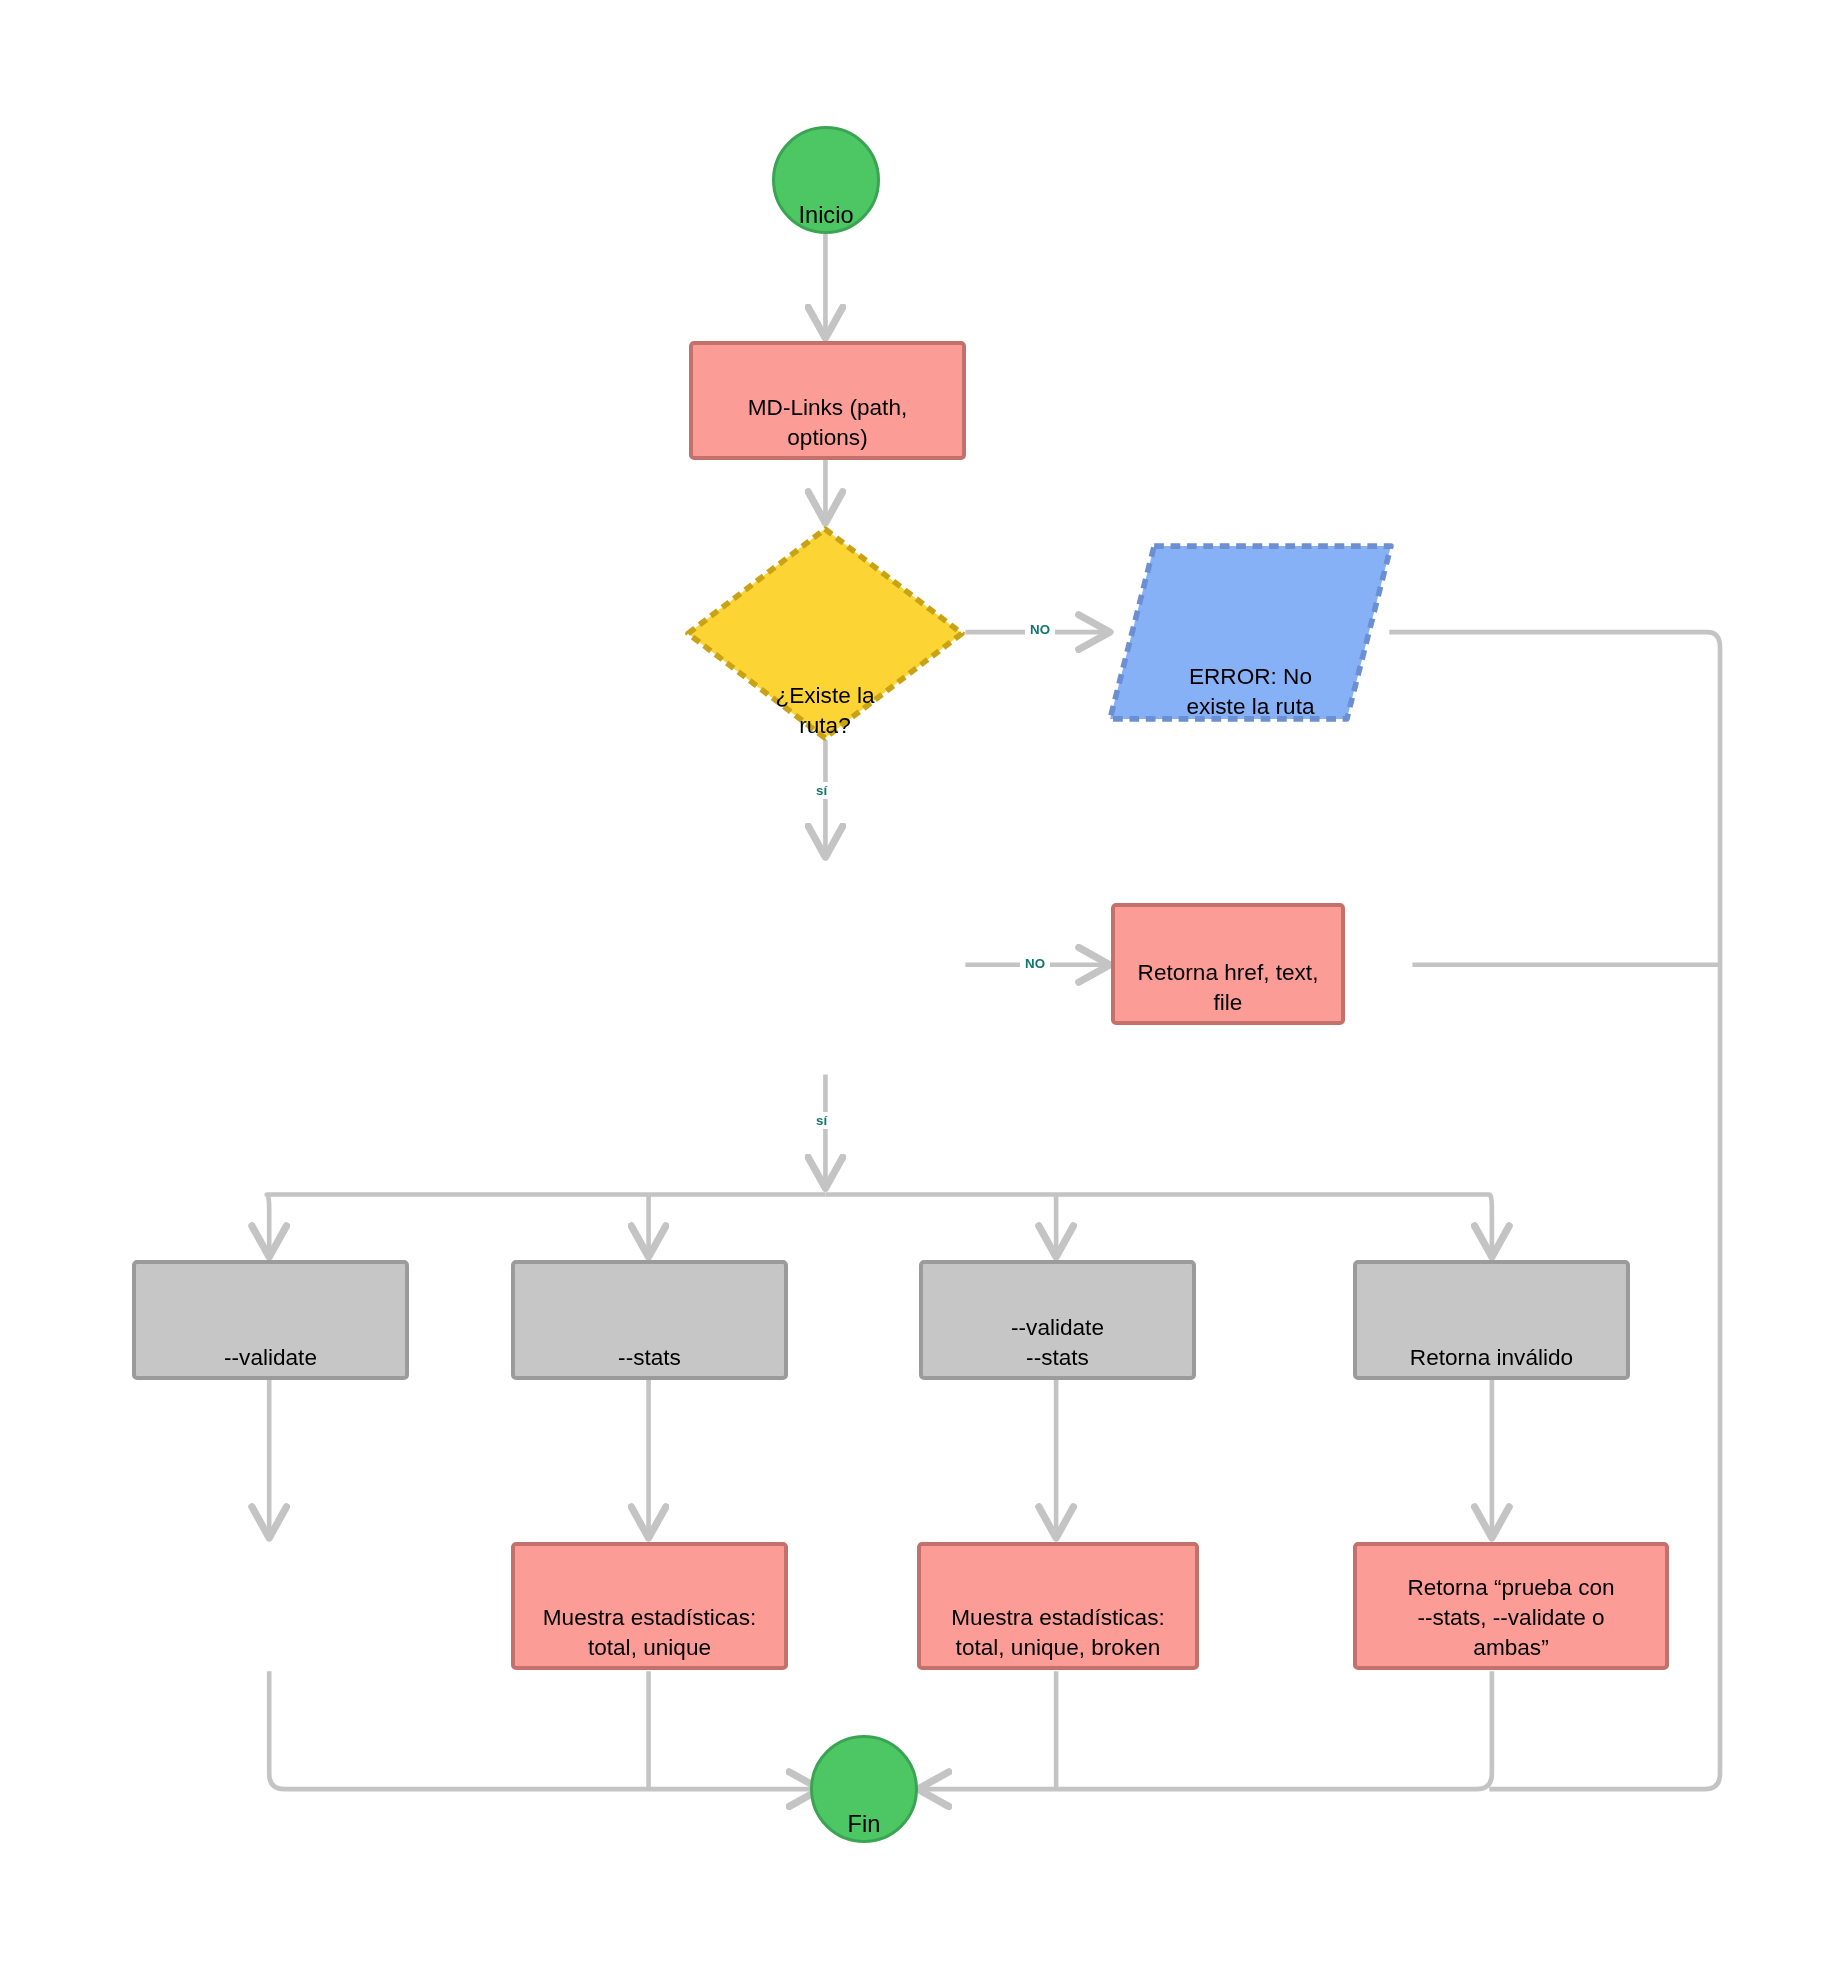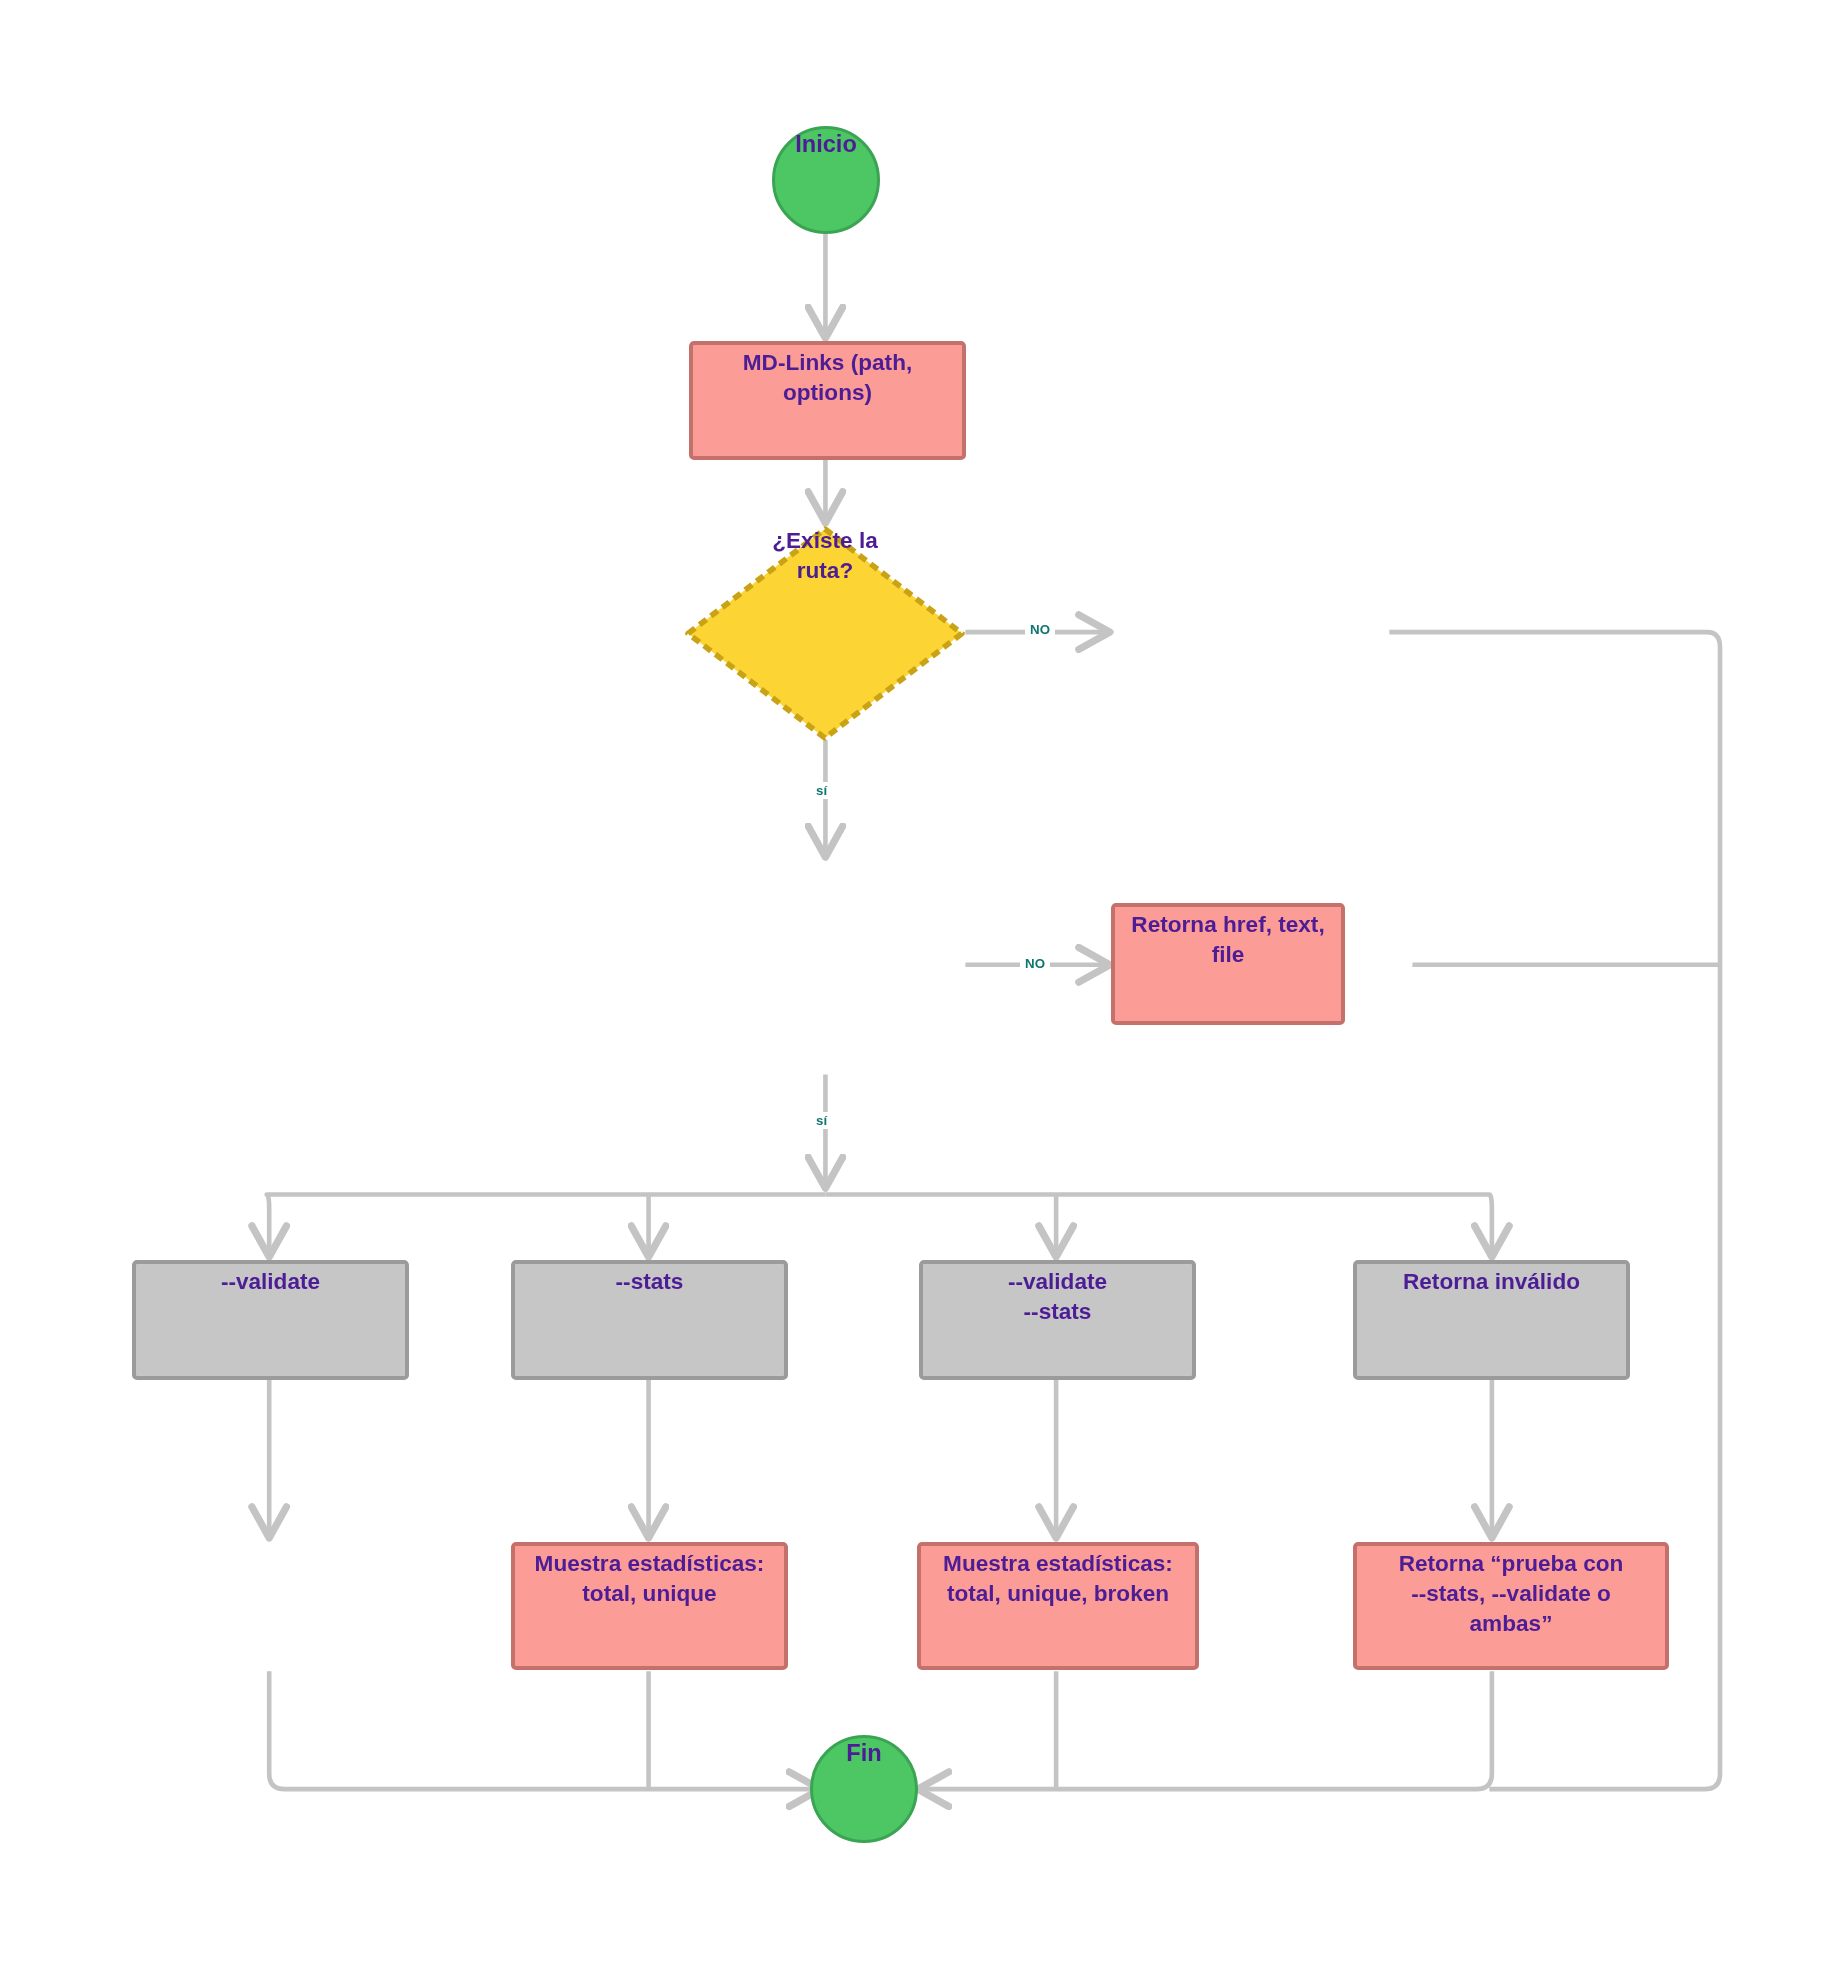--- a/index.html
+++ b/index.html
@@ -20,28 +20,27 @@
   #edges {
     position: absolute;
     left: 0; top: 0;
     width: 1839px;
     height: 1985px;
   }
   .node {
     position: absolute;
     box-sizing: border-box;
     display: flex;
-    align-items: flex-start;
+    align-items: flex-end;
     justify-content: center;
     text-align: center;
-    color: #4c1d95;
+    color: #000000;
     line-height: 1.32;
     white-space: pre-line;
     z-index: 3;
-    font-weight: bold;
   }
 
   
   .term {
     background: #4CC764;
     border: 3.6px solid #3BA453;
     border-radius: 50%;
     font-size: 23.6px;
   }
 
@@ -165,20 +164,27 @@
   </div>
 
   <div class="node decision" style="left:685px; top:526px; width:280px; height:215px;">
     <svg class="dshape" viewBox="0 0 546 420" preserveAspectRatio="none">
       <polygon points="273,6 540,210 273,414 6,210" fill="#FCD434" stroke="#C9A315" stroke-width="11" stroke-dasharray="17 11" stroke-linejoin="round"></polygon>
     </svg>
     <span class="dlabel">¿Existe la
 ruta?</span>
   </div>
 
+  <div class="node io" style="left:1107px; top:543px; width:287px; height:179px;">
+    <svg class="pshape" viewBox="0 0 560 350" preserveAspectRatio="none">
+      <polygon points="92,6 554,6 468,344 6,344" fill="#86B1F7" stroke="#6B8FD1" stroke-width="11" stroke-dasharray="19 13" stroke-linejoin="round"></polygon>
+    </svg>
+    <span class="plabel">ERROR: No
+existe la ruta</span>
+  </div>
 
 
   <div class="node proc" style="left:1111px; top:903px; width:234px; height:122px;">
     <span>Retorna href, text, file</span>
   </div>
 
   <div class="node opt" style="left:132px; top:1260px; width:277px; height:120px;">
     <span>--validate</span>
   </div>
 

